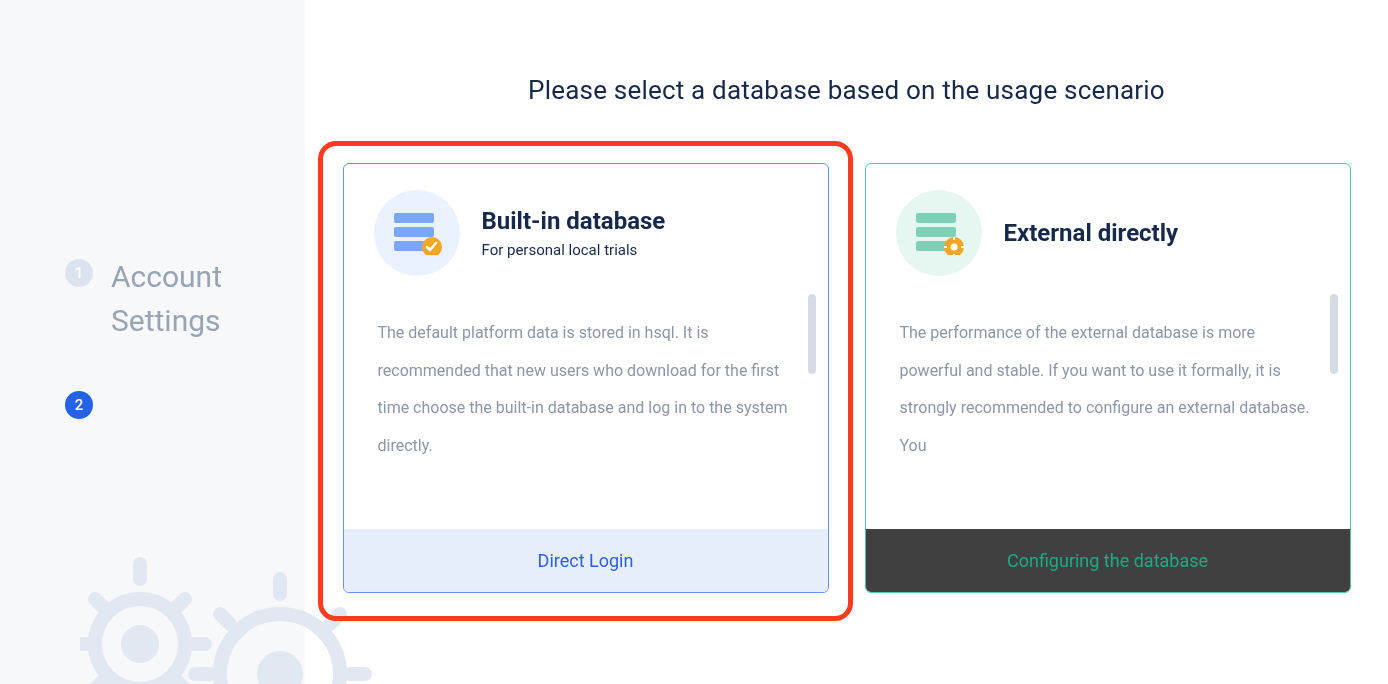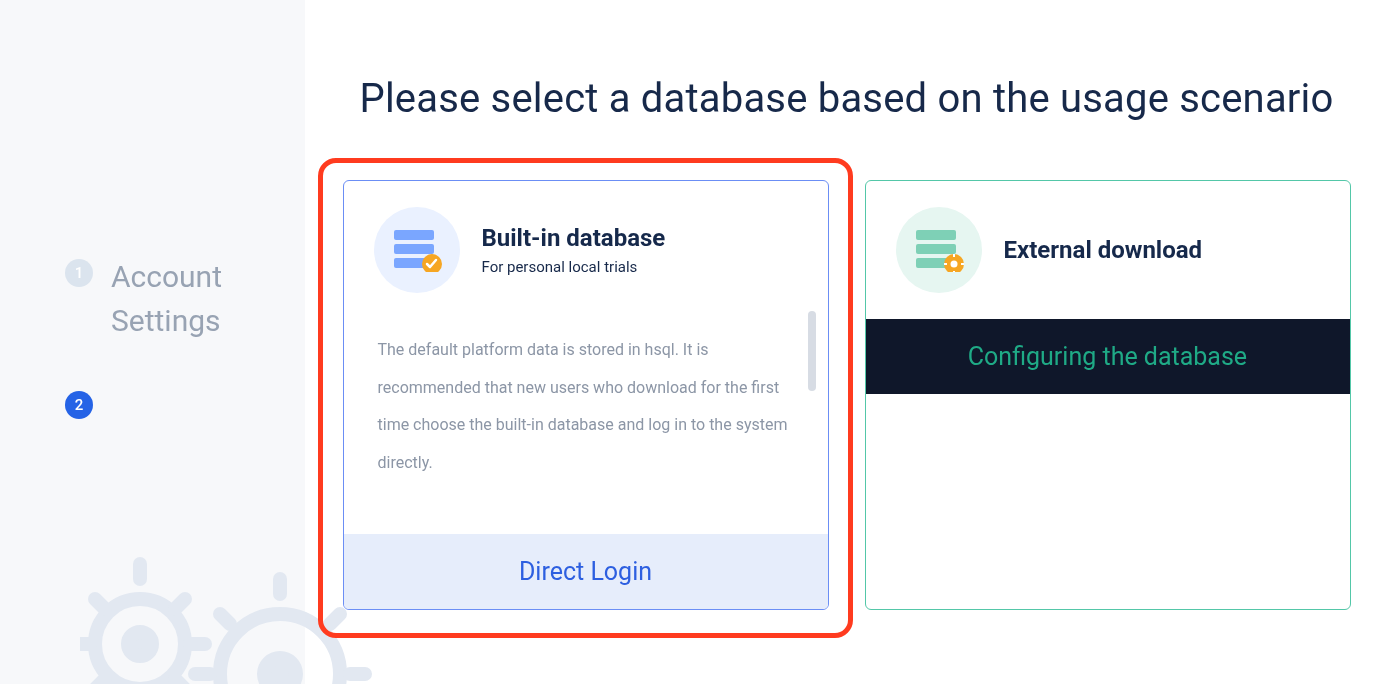--- a/index.html
+++ b/index.html
@@ -8,40 +8,40 @@
   .sidebar { width:305px; height:100%; background:#f7f8fa; position:relative; padding-top:255px; }
   .step { display:flex; align-items:flex-start; gap:18px; padding-left:65px; margin-bottom:45px; }
   .step-badge { width:28px; height:28px; border-radius:50%; display:flex; align-items:center; justify-content:center; font-size:15px; font-weight:500; flex-shrink:0; margin-top:4px;}
   .step1 .step-badge { background:#dbe4ee; color:#fff; }
   .step2 .step-badge { background:#2563e6; color:#fff; }
   .step-label { font-size:30px; line-height:1.45; }
   .step1 .step-label { color:#98a3b3; }
   .step2 .step-label { color:#2563e6; }
   .deco { position:absolute; bottom:-40px; left:80px; width:300px; height:200px; pointer-events:none; }
   .main { flex:1; height:100%; position:relative; padding-top:75px; }
-  .heading { text-align:center; font-size:40px; font-weight:400; color:#17294a; letter-spacing:0.2px; }
+  .heading { text-align:center; font-size:26px; font-weight:400; color:#17294a; letter-spacing:0.2px; }
   .cards { display:flex; gap:36px; justify-content:center; margin-top:58px; }
   .card-wrap { position:relative; }
   .highlight-ring { position:absolute; inset:-22px -24px -28px -25px; border:5px solid #ff3b1f; border-radius:18px; pointer-events:none; z-index:5; }
   .card { width:486px; height:430px; border-radius:6px; position:relative; display:flex; flex-direction:column; overflow:hidden; }
   .card.builtin { border:1.5px solid #6b8ef5; background:#fff; }
   .card.external { border:1.5px solid #53c7a8; background:#fff; }
   .card-head { display:flex; align-items:center; gap:22px; padding:26px 30px 18px 30px; }
   .card-icon { width:86px; height:86px; border-radius:50%; flex-shrink:0; display:flex; align-items:center; justify-content:center; position:relative; }
   .card.builtin .card-icon { background:#eaf1ff; }
   .card.external .card-icon { background:#e6f6f1; }
   .card-titles { display:flex; flex-direction:column; gap:6px; min-width:0; }
   .card-title { font-size:24px; font-weight:700; color:#16294b; }
   .card-sub { font-size:15px; color:#17294a; white-space:nowrap; overflow:hidden; text-overflow:ellipsis; max-width:300px;}
   .card-body-wrap { flex:1; position:relative; overflow:hidden; }
   .card-body { padding: 20px 34px 0 34px; font-size:16px; line-height:2.35; color:#8c96a6; height:100%; overflow:hidden;}
   .scroll-indicator { position:absolute; top:0; right:12px; width:8px; height:80px; background:#d7dce4; border-radius:4px;}
-  .card-footer { height:75px; display:flex; align-items:center; justify-content:center; font-size:25px; cursor:pointer;margin-top:8px; }
+  .card-footer { height:63px; display:flex; align-items:center; justify-content:center; font-size:18px; cursor:pointer;margin-top:8px; }
   .card.builtin .card-footer { background:#e6edfb; color:#2d5fe0; }
-  .card.external .card-footer { background:#0f172a; color:#1faa86; }
+  .card.external .card-footer { background:#404040; color:#1faa86; }
 </style>
 </head>
 <body>
 
 <div class="layout">
 
   <aside class="sidebar">
     <div class="step step1">
       <div class="step-badge">1</div>
       <div class="step-label">Account Settings</div>
@@ -119,22 +119,26 @@
                 <circle cx="42" cy="36" r="3.5" fill="#fff"></circle>
                 <g stroke="#fff" stroke-width="2">
                   <line x1="42" y1="26" x2="42" y2="29"></line>
                   <line x1="42" y1="43" x2="42" y2="46"></line>
                   <line x1="32" y1="36" x2="35" y2="36"></line>
                   <line x1="49" y1="36" x2="52" y2="36"></line>
                 </g>
               </svg>
             </div>
             <div class="card-titles">
-              <div class="card-title">External download</div>
+              <div class="card-title">External directly</div>
             </div>
+          </div>
+          <div class="card-body-wrap">
+            <div class="card-body">The performance of the external database is more powerful and stable. If you want to use it formally, it is strongly recommended to configure an external database. You</div>
+            <div class="scroll-indicator"></div>
           </div>
           <div class="card-footer">Configuring the database</div>
         </div>
       </div>
 
     </div>
   </main>
 
 </div>
 

